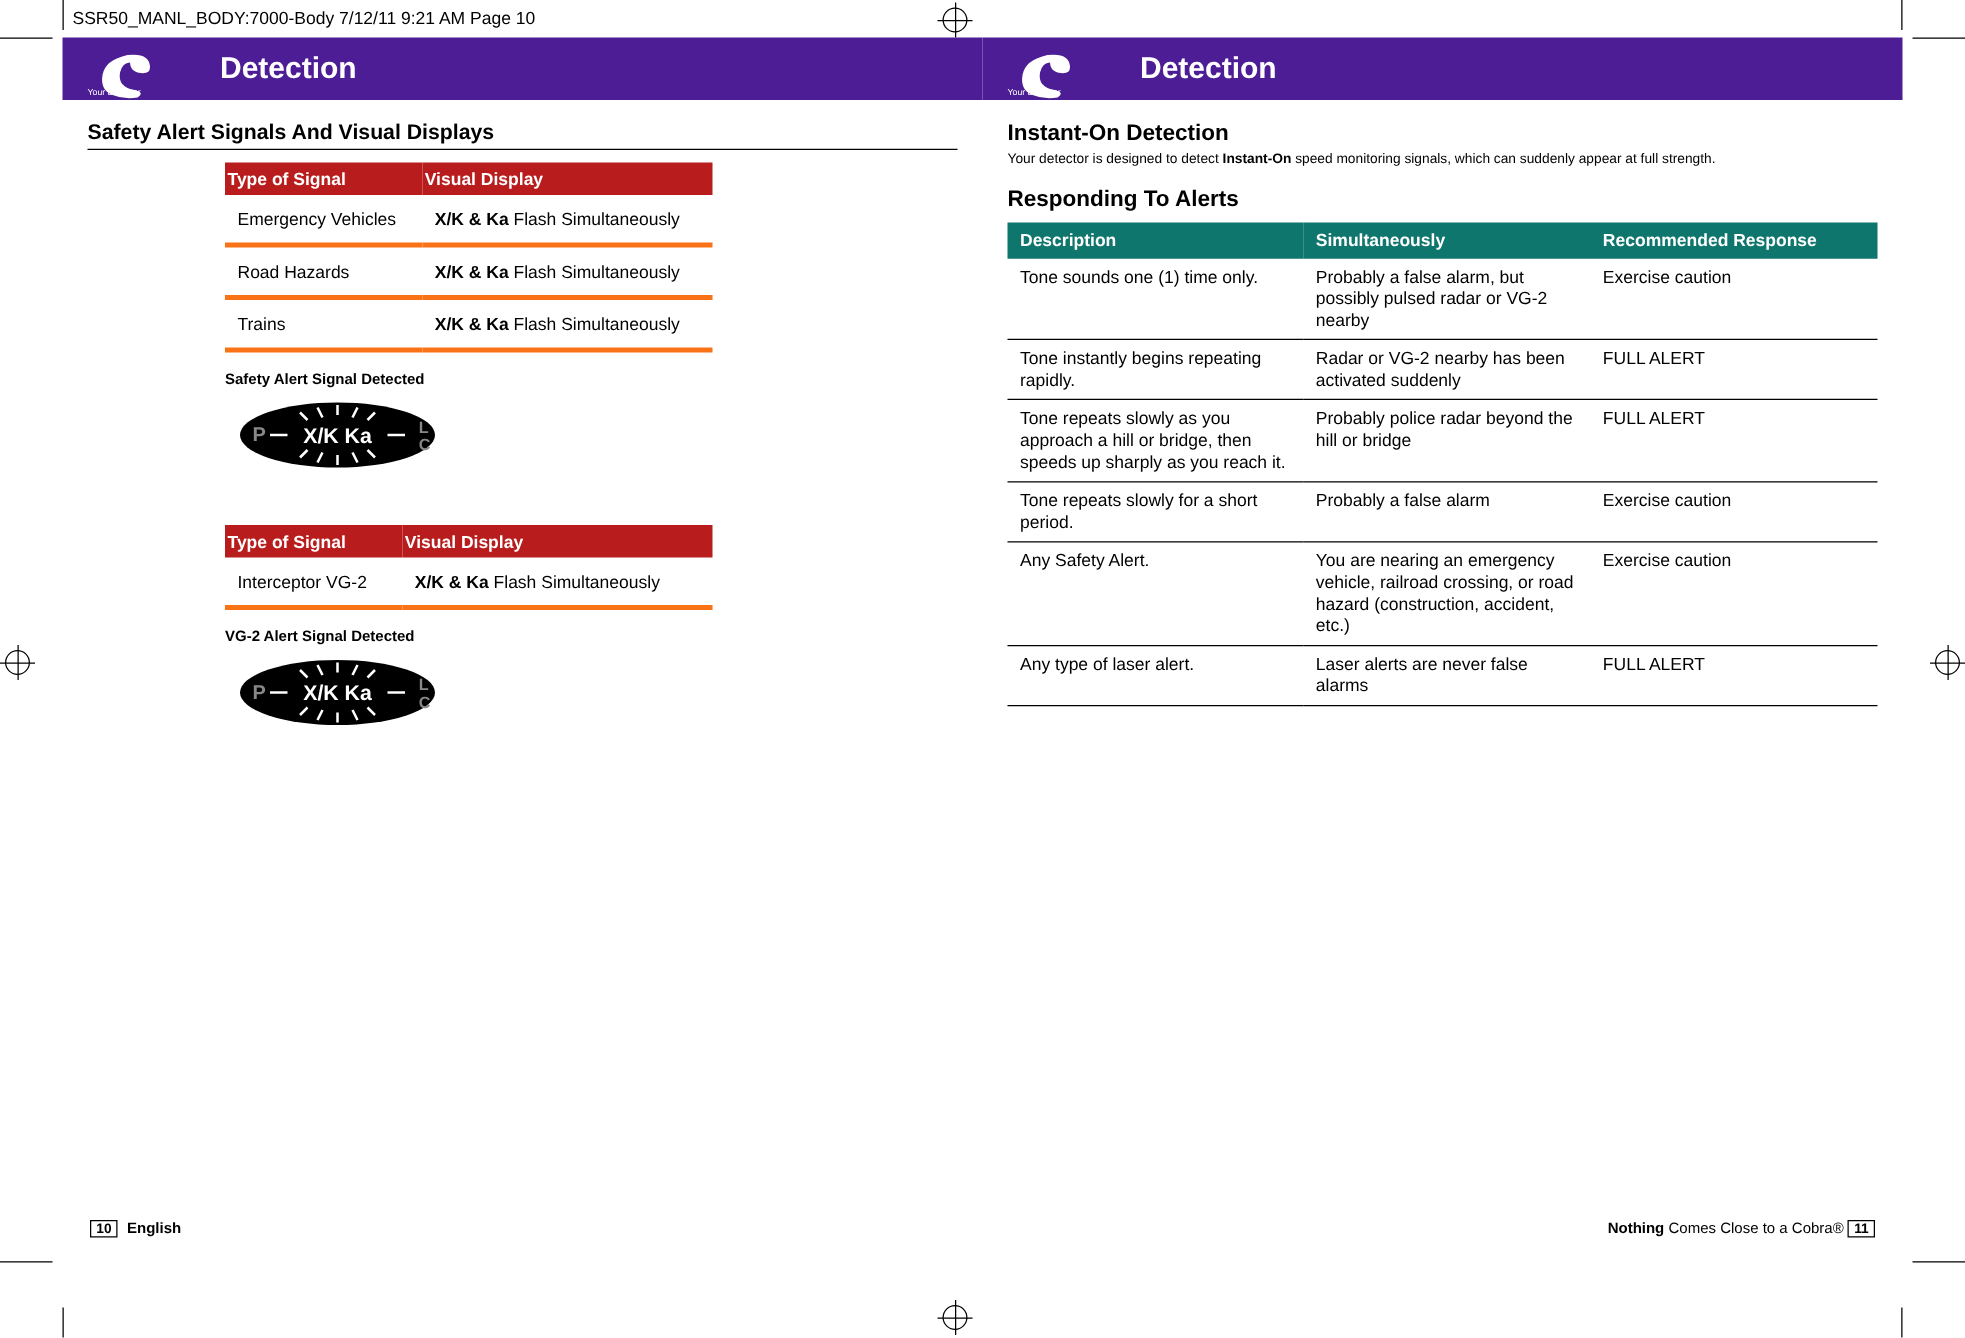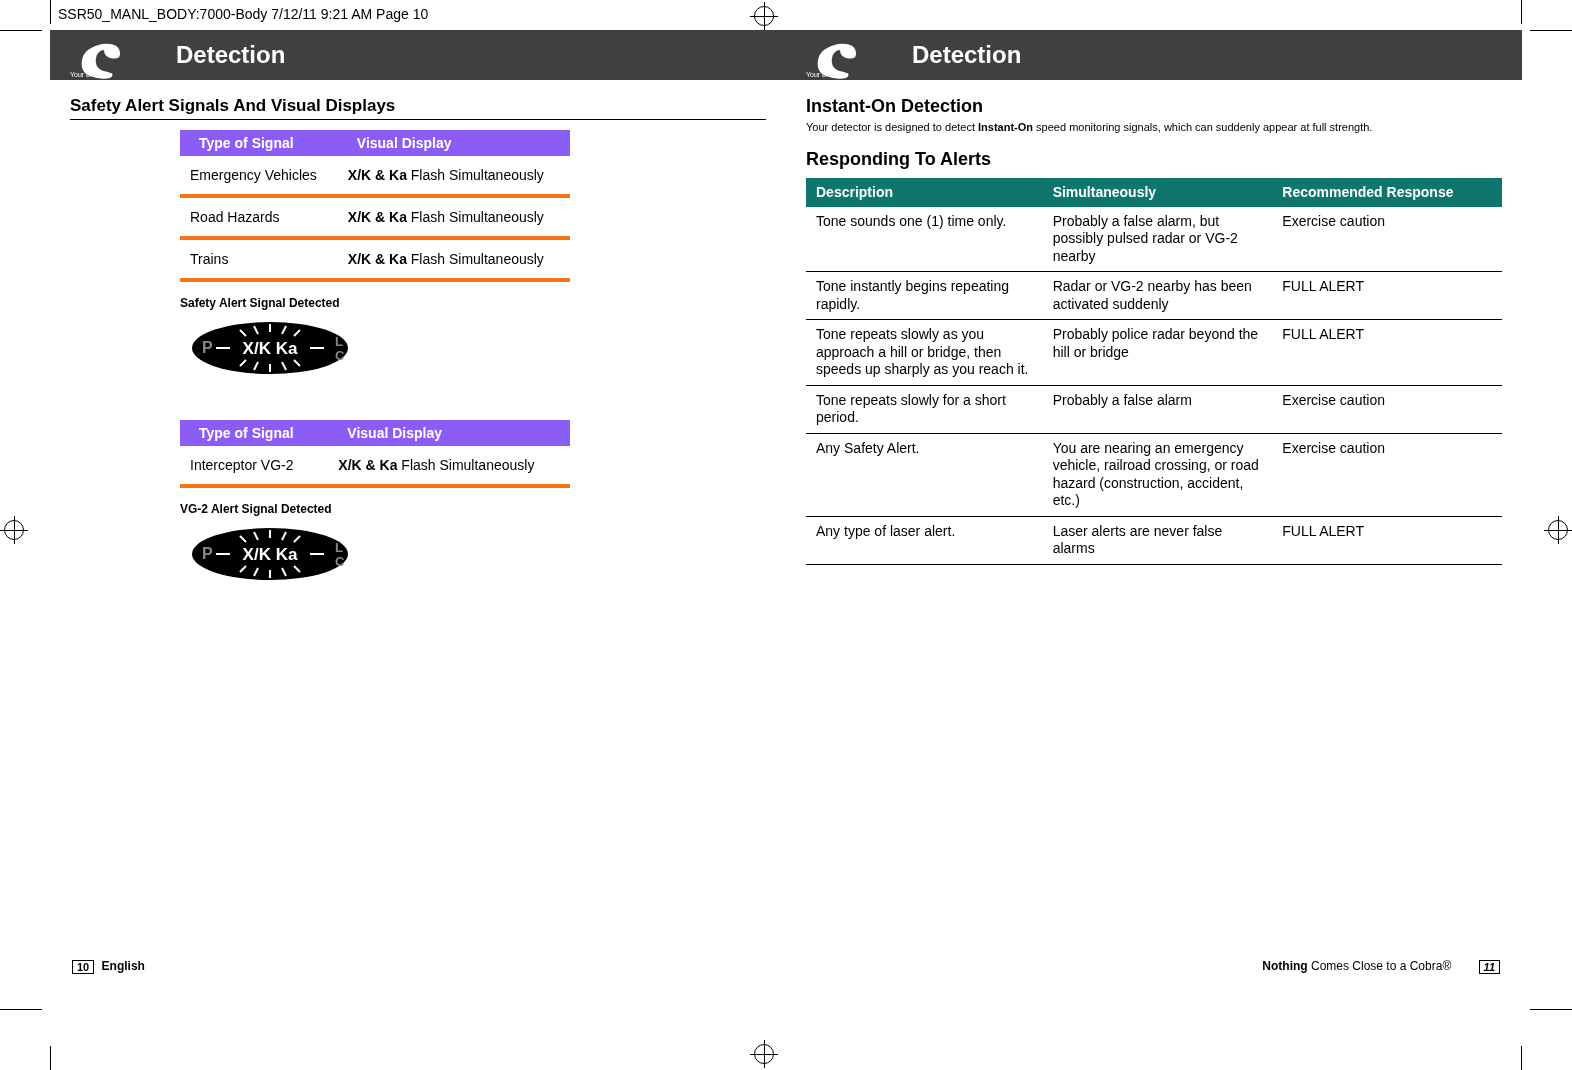--- a/index.html
+++ b/index.html
@@ -5,45 +5,45 @@
   * { margin:0; padding:0; box-sizing:border-box; }
   body { font-family: Arial, Helvetica, sans-serif; background:#fff; color:#000; width:1572px; height:1070px; position:relative; }
   .printmark { position:absolute; top:6px; left:58px; font-size:14px; color:#000; }
   .cropmark { position:absolute; background:#000; }
   .reg-icon { position:absolute; width:20px; height:20px; }
   .reg-icon:before { content:""; position:absolute; inset:0; border:1px solid #000; border-radius:50%; }
   .reg-icon:after { content:""; position:absolute; left:50%; top:-4px; bottom:-4px; width:1px; background:#000; }
   .reg-icon span { position:absolute; top:50%; left:-4px; right:-4px; height:1px; background:#000; }
   .spread { position:absolute; top:30px; left:50px; right:50px; bottom:60px; display:flex; }
   .page { flex:1; padding:0 20px; position:relative; }
-  .blackband { background:#404040; height:50px; margin:0 -20px 16px -20px; position:relative; display:flex; align-items:center; }
+  .blackband { background:#4c1d95; height:50px; margin:0 -20px 16px -20px; position:relative; display:flex; align-items:center; }
   .cobra-tab { position:relative; margin-left:20px; height:50px; width:100px; display:flex; align-items:flex-end; }
   .cobra-tab .snake { width:54px; height:44px; }
   .cobra-tab .label { position:absolute; bottom:2px; left:0; font-size:7px; color:#fff; white-space:nowrap; }
   .band-title { color:#fff; font-size:24px; font-weight:bold; margin-left:6px; }
   .section-title { font-size:17px; font-weight:bold; border-bottom:1px solid #000; padding-bottom:3px; margin-bottom:10px; }
   .section-title-nounder { font-size:18px; font-weight:bold; margin-bottom:4px; }
   .tbl { width:390px; margin-left:110px; font-size:14px; border-collapse:collapse; }
-  .tbl th { background:#8b5cf6; color:#fff; text-align:left; padding:5px 19px; font-weight:bold; font-size:14px; }
+  .tbl th { background:#b91c1c; color:#fff; text-align:left; padding:5px 2px; font-weight:bold; font-size:14px; }
   .tbl td { padding:11px 10px; border-bottom:4px solid #f97316; }
   .flash-bold { font-weight:bold; }
   .sub-label { font-size:12px; font-weight:bold; margin:14px 0 6px 110px; }
   .led-display { margin-left:110px; width:180px; height:64px; position:relative; }
   .led-display svg { position:absolute; inset:0; }
   .gap { height:40px; }
   .body-text { font-size:11px; line-height:1.25; margin-bottom:14px; }
   .note-row { display:flex; gap:10px; margin-bottom:18px; }
   .note-icon { width:28px; height:28px; flex-shrink:0; margin-top:2px; }
   .note-title { font-weight:bold; font-size:15px; }
   .note-body { font-size:15px; line-height:1.25; }
   .resp-heading { font-size:18px; font-weight:bold; margin-bottom:8px; }
   .resp-table { width:100%; border-collapse:collapse; font-size:14px; }
   .resp-table th { background:#0f766e; color:#fff; text-align:left; padding:6px 10px; font-weight:bold; vertical-align:top; line-height:1.2; }
   .resp-table td { padding:6px 10px; border-bottom:1px solid #000; vertical-align:top; line-height:1.25; }
-  .footer { position:absolute; bottom:36px; font-size:12px; }
+  .footer { position:absolute; bottom:20px; font-size:12px; }
   .footer.left { left:22px; }
   .footer.right { right:22px; text-align:right; }
   .pagenum-box { display:inline-block; border:1px solid #000; padding:0 4px; font-size:11px; font-weight:bold; vertical-align:middle; }
 </style>
 </head>
 <body>
 
 <div class="printmark">SSR50_MANL_BODY:7000-Body  7/12/11  9:21 AM  Page 10</div>
 <div class="reg-icon" style="top:6px; left:754px;">
     <span></span>
@@ -236,16 +236,16 @@
           <tr>
             <td>Any type of laser alert.</td>
             <td>Laser alerts are never false alarms</td>
             <td>FULL ALERT</td>
           </tr>
         </tbody>
     </table>
 
     <div class="footer right">
       <b>Nothing</b><span> Comes Close to a Cobra®</span>
-      <span class="pagenum-box" style="margin-left:24px;font-style:italic;">11</span>
+      <span class="pagenum-box" style="margin-left:0;">11</span>
     </div>
   </div>
 </div>
 
 </body></html>

